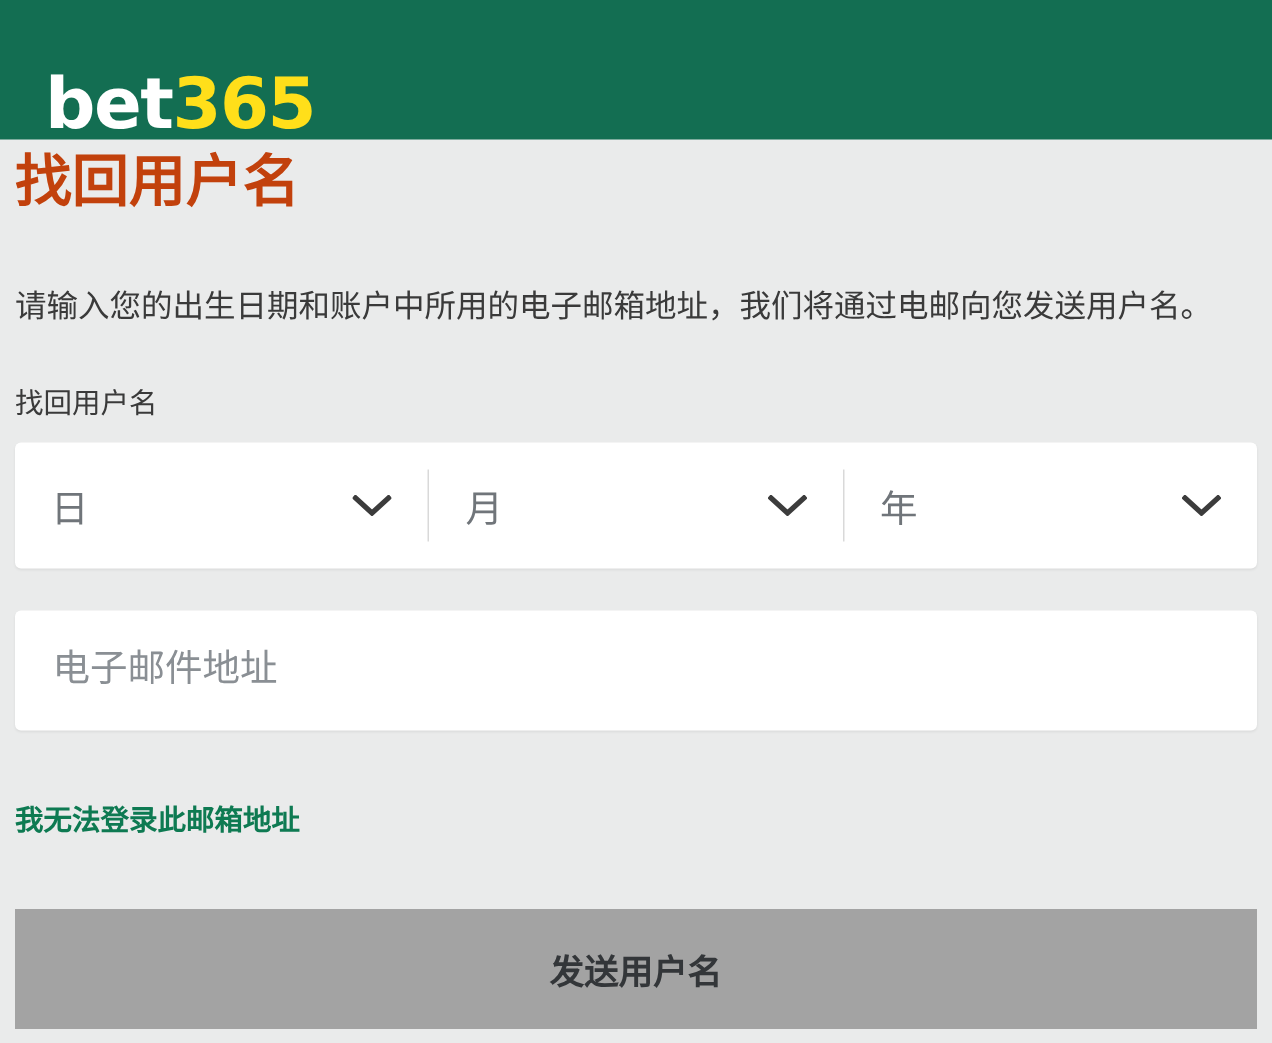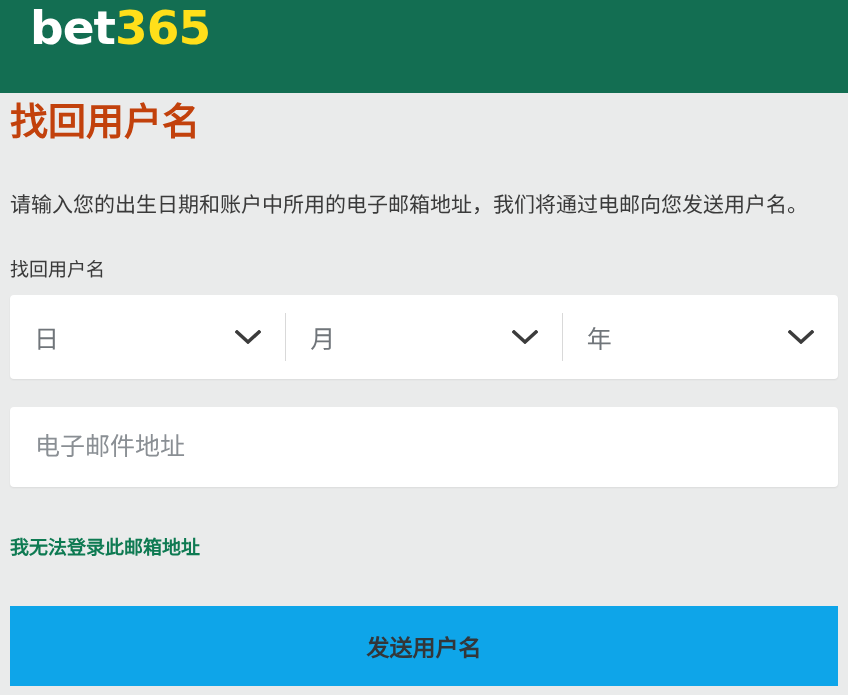--- a/index.html
+++ b/index.html
@@ -7,21 +7,21 @@
     width: 848px; height: 695px;
     background: #eaebeb;
     font-family: "Liberation Sans", "DejaVu Sans", sans-serif;
     overflow: hidden;
   }
   
   .header {
     height: 93px;
     background: #136e52;
     display: flex;
-    align-items: flex-start;
+    align-items: flex-end;
     padding-left: 30px;
   }
   .logo {
     font-size: 47px;
     font-weight: bold;
     letter-spacing: -1px;
     line-height: 1;
     cursor: pointer;
     font-family: "DejaVu Sans", sans-serif;
     padding-top: 4px;
@@ -103,21 +103,21 @@
     color: #0e7a52;
     text-decoration: none;
     cursor: pointer;
     line-height: 22px;
   }
   
   .submit-btn {
     margin-top: 47px;
     width: 100%;
     height: 80px;
-    background: #0ea5e9;
+    background: #a3a3a3;
     border: none;
     border-radius: 0;
     font-size: 23px;
     font-weight: bold;
     color: #333639;
     cursor: pointer;
     font-family: inherit;
     display: flex;
     align-items: center;
     justify-content: center;

